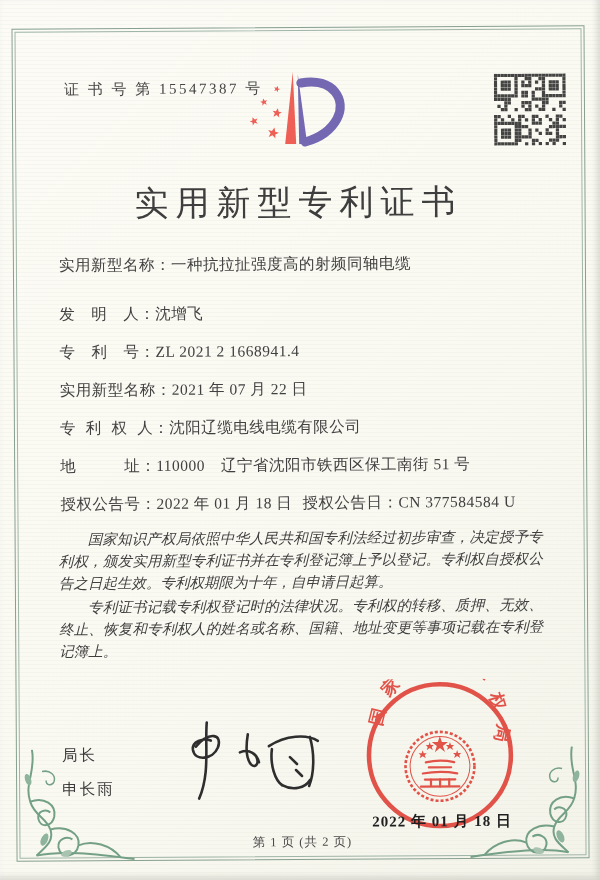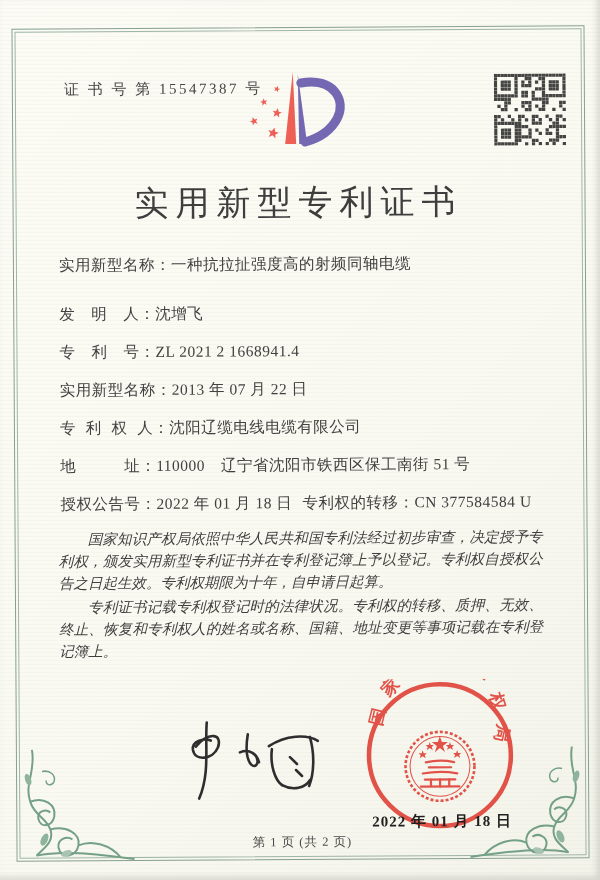--- a/index.html
+++ b/index.html
@@ -341,40 +341,44 @@
   <div class="row r0">
     <span class="lab">实用新型名称：</span><span class="val">一种抗拉扯强度高的射频同轴电缆</span>
   </div>
   <div class="row r1">
     <span class="lab">发　明　人：</span><span class="val">沈增飞</span>
   </div>
   <div class="row r2">
     <span class="lab">专　利　号：</span><span class="val">ZL 2021 2 1668941.4</span>
   </div>
   <div class="row r3">
-    <span class="lab">实用新型名称：</span><span class="val">2013 年 07 月 22 日</span>
+    <span class="lab">实用新型名称：</span><span class="val">2021 年 07 月 22 日</span>
   </div>
   <div class="row r4">
     <span class="lab">专 利 权 人：</span><span class="val">沈阳辽缆电线电缆有限公司</span>
   </div>
   <div class="row r5">
     <span class="lab">地　　　址：</span><span class="val">110000　辽宁省沈阳市铁西区保工南街 51 号</span>
   </div>
   <div class="row r6">
     <span class="lab">授权公告号：</span><span class="val">2022 年 01 月 18 日</span>
     <span class="grant-no">
-      <span class="lab">专利权的转移：</span><span class="val">CN 377584584 U</span>
+      <span class="lab">授权公告日：</span><span class="val">CN 377584584 U</span>
     </span>
   </div>
 
   <div class="paras">
     <p>国家知识产权局依照中华人民共和国专利法经过初步审查，决定授予专利权，颁发实用新型专利证书并在专利登记簿上予以登记。专利权自授权公告之日起生效。专利权期限为十年，自申请日起算。</p>
     <p>专利证书记载专利权登记时的法律状况。专利权的转移、质押、无效、终止、恢复和专利权人的姓名或名称、国籍、地址变更等事项记载在专利登记簿上。</p>
   </div>
 
+  <div class="signer">
+    <div>局长</div>
+    <div>申长雨</div>
+  </div>
 
   <div class="signature">
     <svg viewBox="0 0 170 95" width="170" height="95" fill="none" stroke="#2e2e2e" stroke-width="2.6" stroke-linecap="round">
       <path d="M 36,34 C 50,18 63,22 58,35 C 53,47 35,49 33,37 C 32,29 43,25 51,28"></path>
       <path d="M 47,10 C 45,35 50,60 39,86"></path>
       <path d="M 88,22 C 86,34 86,46 91,52 C 95,56 99,52 97,46"></path>
       <path d="M 80,40 C 90,36 97,42 99,50"></path>
       <path d="M 112,37 C 110,53 115,68 122,73"></path>
       <path d="M 109,34 C 126,23 147,22 158,29"></path>
       <path d="M 150,25 C 155,42 154,62 149,74"></path>

